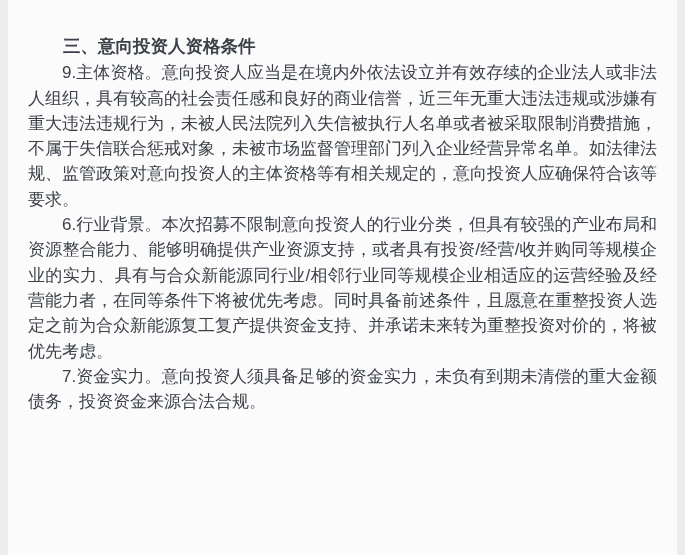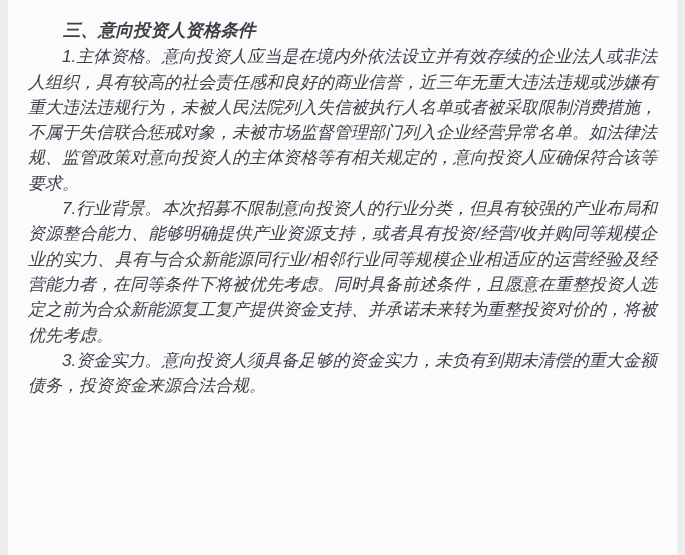--- a/index.html
+++ b/index.html
@@ -19,46 +19,45 @@
     left: 8px;
     top: 0;
     width: 669px;
     height: 555px;
     background: #fbfbfc;
     box-sizing: border-box;
   }
   .content {
     box-sizing: border-box;
     width: 629px;
-    margin: 0 auto;
+    margin: 16px auto;
     padding-top: 18px;
     color: #3c4148;
     font-size: 17px;
     line-height: 25.3px;
     text-align: justify;
     text-justify: inter-ideograph;
     word-break: break-all;
-    font-style: italic;
   }
   .heading {
     font-size: 17.5px;
     font-weight: bold;
     margin: 0 0 1px 0;
     text-indent: 2em;
     line-height: 25.3px;
     text-align: left;
   }
   .content p {
     margin: 0;
     text-indent: 2em;
   }
 </style>
 </head>
 <body>
 
 <div class="page">
   <div class="content">
     <h2 class="heading">三、意向投资人资格条件</h2>
-    <p>1.主体资格。意向投资人应当是在境内外依法设立并有效存续的企业法人或非法人组织，具有较高的社会责任感和良好的商业信誉，近三年无重大违法违规或涉嫌有重大违法违规行为，未被人民法院列入失信被执行人名单或者被采取限制消费措施，不属于失信联合惩戒对象，未被市场监督管理部门列入企业经营异常名单。如法律法规、监管政策对意向投资人的主体资格等有相关规定的，意向投资人应确保符合该等要求。</p>
-    <p>7.行业背景。本次招募不限制意向投资人的行业分类，但具有较强的产业布局和资源整合能力、能够明确提供产业资源支持，或者具有投资/经营/收并购同等规模企业的实力、具有与合众新能源同行业/相邻行业同等规模企业相适应的运营经验及经营能力者，在同等条件下将被优先考虑。同时具备前述条件，且愿意在重整投资人选定之前为合众新能源复工复产提供资金支持、并承诺未来转为重整投资对价的，将被优先考虑。</p>
-    <p>3.资金实力。意向投资人须具备足够的资金实力，未负有到期未清偿的重大金额债务，投资资金来源合法合规。</p>
+    <p>9.主体资格。意向投资人应当是在境内外依法设立并有效存续的企业法人或非法人组织，具有较高的社会责任感和良好的商业信誉，近三年无重大违法违规或涉嫌有重大违法违规行为，未被人民法院列入失信被执行人名单或者被采取限制消费措施，不属于失信联合惩戒对象，未被市场监督管理部门列入企业经营异常名单。如法律法规、监管政策对意向投资人的主体资格等有相关规定的，意向投资人应确保符合该等要求。</p>
+    <p>6.行业背景。本次招募不限制意向投资人的行业分类，但具有较强的产业布局和资源整合能力、能够明确提供产业资源支持，或者具有投资/经营/收并购同等规模企业的实力、具有与合众新能源同行业/相邻行业同等规模企业相适应的运营经验及经营能力者，在同等条件下将被优先考虑。同时具备前述条件，且愿意在重整投资人选定之前为合众新能源复工复产提供资金支持、并承诺未来转为重整投资对价的，将被优先考虑。</p>
+    <p>7.资金实力。意向投资人须具备足够的资金实力，未负有到期未清偿的重大金额债务，投资资金来源合法合规。</p>
   </div>
 </div>
 
 </body></html>

